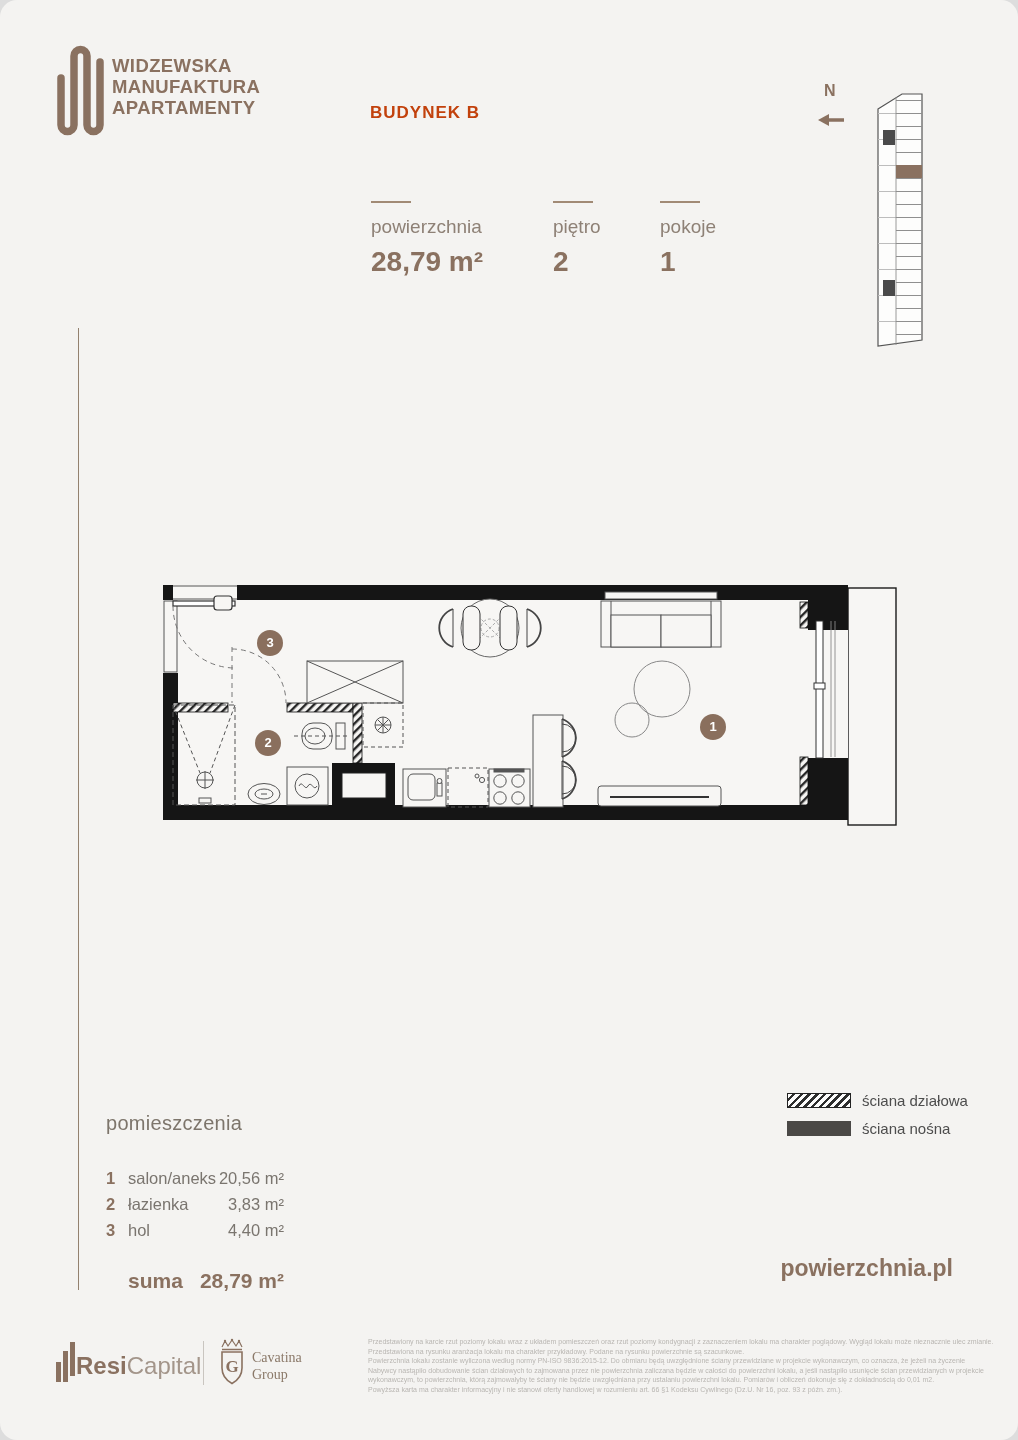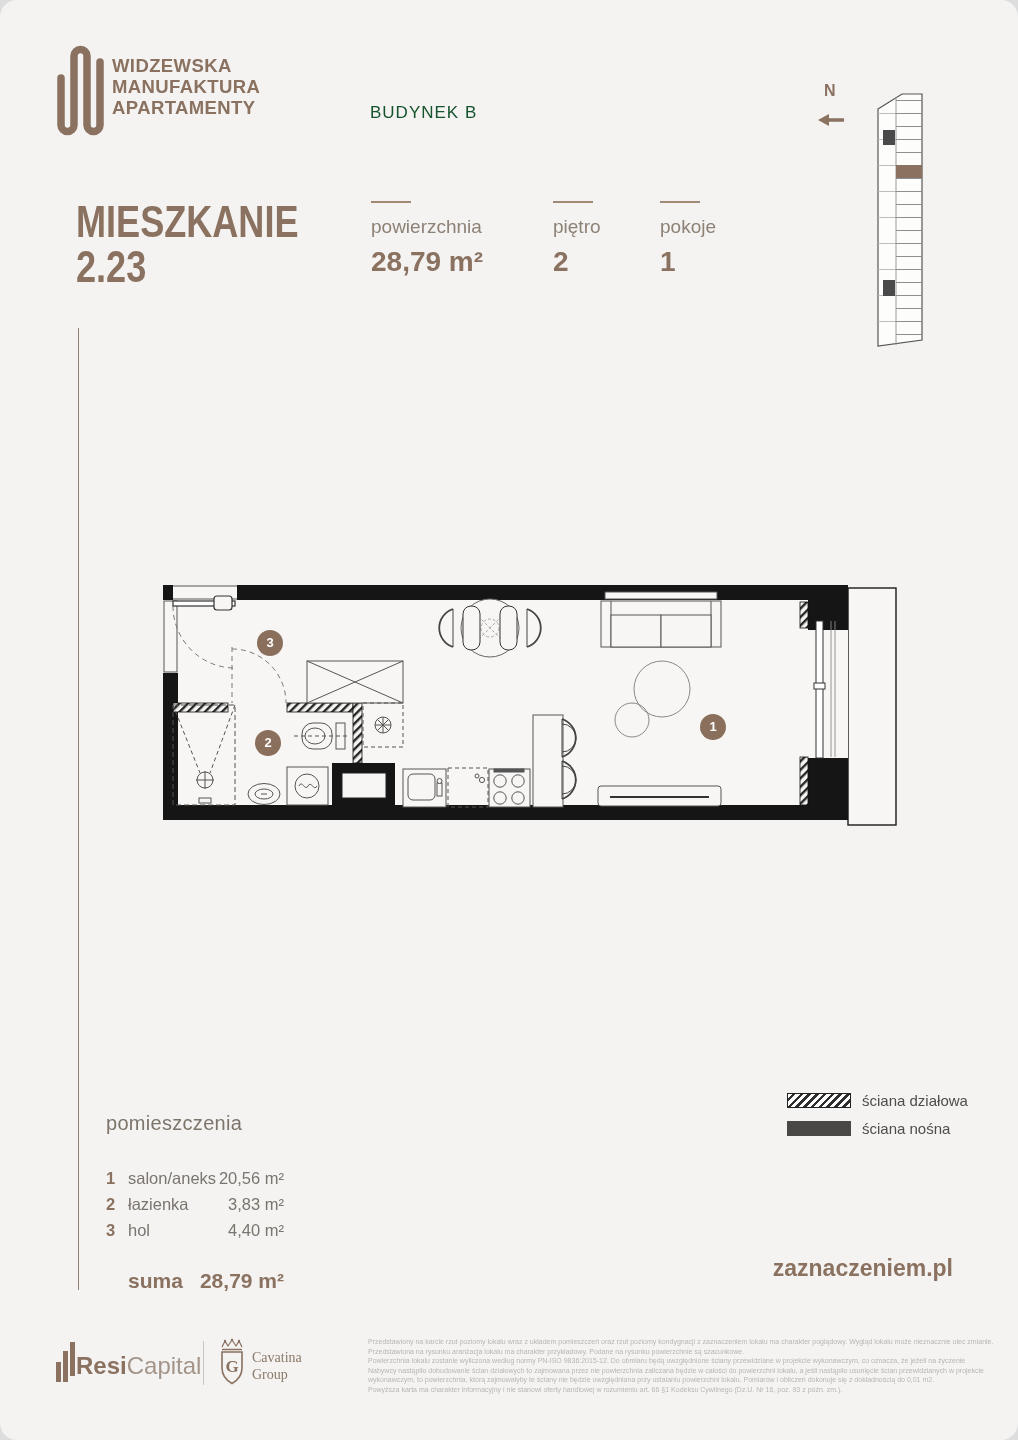--- a/index.html
+++ b/index.html
@@ -2,21 +2,21 @@
 <html><head>
 <meta charset="utf-8">
 <style>
   * { margin:0; padding:0; box-sizing:border-box; }
   body { background:#ddd; font-family:"Liberation Sans", sans-serif; }
   .page { position:relative; width:1018px; height:1440px; background:#f4f3f1; overflow:hidden; margin:0 auto;border-radius:17px; }
   .abs { position:absolute; }
 
   
   .logo-text { left:112px; top:55px; font-size:18.5px; font-weight:bold; color:#8a7160; line-height:21px; letter-spacing:.4px; }
-  .budynek { left:370px; top:103px; font-size:17px; font-weight:normal; color:#14532d; letter-spacing:1px; }
+  .budynek { left:370px; top:103px; font-size:17px; font-weight:bold; color:#c2410c; letter-spacing:1px; }
 
   .title-block { left:76px; top:199px; color:#8a7160; font-weight:bold; }
   .title-line { font-size:44px; line-height:45px; display:block; transform:scaleX(.82); transform-origin:0 0; white-space:nowrap; }
 
   .stat { top:201px; }
   .stat .rule { width:40px; border-top:2px solid #a18a75; }
   .stat .lbl { margin-top:13px; font-size:19px; color:#8e8176; }
   .stat .val { margin-top:8px; font-size:28px; font-weight:bold; color:#8a7160; white-space:nowrap; }
 
   .compass-n { left:824px; top:82px; font-size:16px; font-weight:bold; color:#8a7160; }
@@ -68,24 +68,20 @@
   </svg>
 
   <div class="abs logo-text">
     <div>WIDZEWSKA</div>
     <div>MANUFAKTURA</div>
     <div>APARTAMENTY</div>
   </div>
 
   <div class="abs budynek">BUDYNEK B</div>
 
-  <div class="abs title-block">
-    <span class="title-line">MIESZKANIE</span>
-    <span class="title-line">2.23</span>
-  </div>
 
   <div class="abs stat" style="left:371px">
     <div class="rule"></div>
     <div class="lbl">powierzchnia</div>
     <div class="val">28,79 m²</div>
   </div>
   <div class="abs stat" style="left:553px">
     <div class="rule"></div>
     <div class="lbl">piętro</div>
     <div class="val">2</div>
@@ -309,21 +305,21 @@
         <span class="nm">hol</span>
         <span class="ar">4,40 m²</span>
       </div>
     </div>
     <div class="suma-row">
       <span class="nm">suma</span>
       <span class="ar">28,79 m²</span>
     </div>
   </div>
 
-  <div class="abs website">zaznaczeniem.pl</div>
+  <div class="abs website">powierzchnia.pl</div>
 
   <svg class="abs" style="left:56px;top:1342px" width="24" height="40" viewBox="0 0 24 40">
     <rect x="0" y="20" width="5" height="20" fill="#8a7160"></rect>
     <rect x="7" y="9" width="5" height="31" fill="#8a7160"></rect>
     <rect x="14" y="0" width="5" height="34" fill="#8a7160"></rect>
   </svg>
   <div class="abs resi-text">
     <span class="b">Resi</span><span class="l">Capital</span>
   </div>
   <div class="abs footer-divider"></div>

